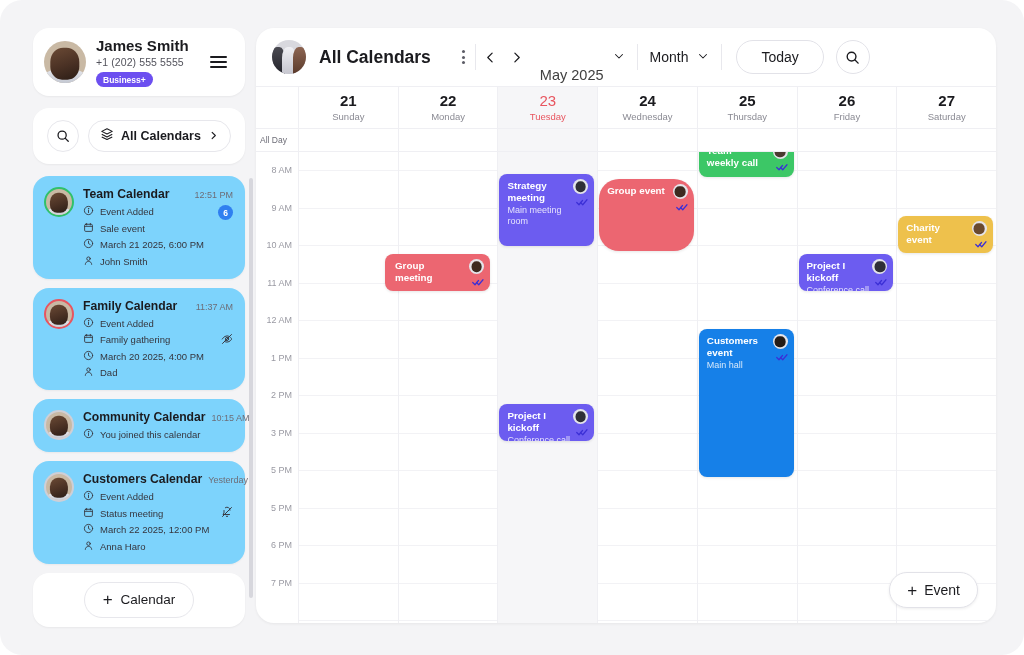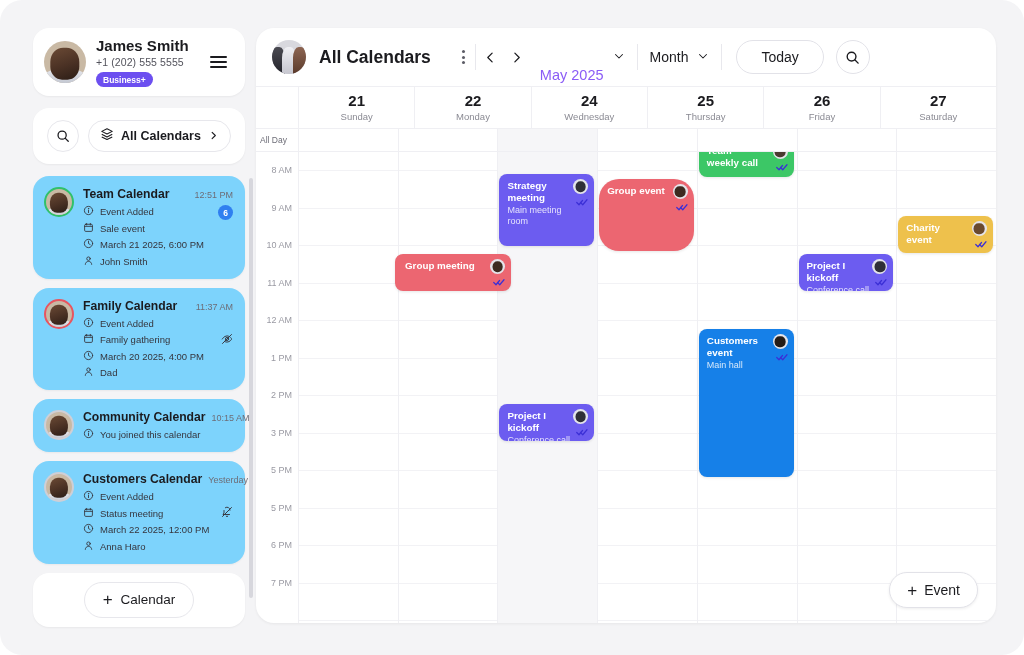--- a/index.html
+++ b/index.html
@@ -133,21 +133,21 @@
   .hdr-av .s2 { left:29%;  background: linear-gradient(180deg,#f0f0f4,#c6c6cf); }
   .hdr-av .s3 { left:62%;  background: linear-gradient(180deg,#8d6552,#5a3a2b); }
   .hdr-title { font-size: 17.5px; font-weight: 600; color:#1b1b1f; margin-left: 13px; }
   .kebab { margin-left: 23px; display:flex; flex-direction:column; gap:2.5px; cursor:pointer; padding: 6px 8px; }
   .kebab i { width: 3px; height: 3px; border-radius:50%; background:#5c5c66; display:block; }
   .vdiv { width: 1px; height: 26px; background:#e8e8ed; margin: 0 2px; }
   .nav-btn { width: 26px; height: 28px; display:flex; align-items:center; justify-content:center; cursor:pointer; }
   .month-sel, .view-sel {
     display:flex; align-items:center; gap: 9px; cursor:pointer; padding: 0 10px; height: 30px;
   }
-  .month-sel .t { font-size: 14.5px; color:#8b5cf6;margin-top:36px; }
+  .month-sel .t { font-size: 14.5px; color:#404040;margin-top:36px; }
   .view-sel .t { font-size: 14px; color:#1b1b1f; }
   .today-btn {
     margin-left: 12px; border:1px solid #e2e2e8; border-radius: 18px;
     height: 34px; padding: 0 24px; display:flex; align-items:center;
     font-size: 14px; color:#1b1b1f; cursor:pointer; background:#fff;
   }
   .search-btn {
     margin-left: 12px; width: 34px; height: 34px; border-radius:50%;
     border:1px solid #e2e2e8; display:flex; align-items:center; justify-content:center; cursor:pointer;
   }
@@ -500,20 +500,24 @@
 
     <div class="days-row" id="days-row">
       <div class="gutter"></div>
     <div class="day-col-h">
           <span class="day-num">21</span>
           <span class="day-name">Sunday</span>
         </div>
         <div class="day-col-h">
           <span class="day-num">22</span>
           <span class="day-name">Monday</span>
+        </div>
+        <div class="day-col-h today">
+          <span class="day-num">23</span>
+          <span class="day-name">Tuesday</span>
         </div>
         <div class="day-col-h">
           <span class="day-num">24</span>
           <span class="day-name">Wednesday</span>
         </div>
         <div class="day-col-h">
           <span class="day-num">25</span>
           <span class="day-name">Thursday</span>
         </div>
         <div class="day-col-h">
@@ -569,21 +573,21 @@
           </div>
       <div class="gcol"></div>
           <div class="gcol"></div>
           <div class="gcol today"></div>
           <div class="gcol"></div>
           <div class="gcol"></div>
           <div class="gcol"></div>
           <div class="gcol"></div>
         </div>
       <div class="events-layer" id="events-layer">
-          <div class="event" style="background: rgb(236, 102, 113); left: 139px; width: 116px; top: 102px; height: 37px; padding-left: 10px;">
+          <div class="event" style="background: rgb(236, 102, 113); left: 129px; width: 105px; top: 102px; height: 37px; padding-left: 10px;">
             <div class="ev-title">Group meeting</div>
             <div class="ev-av">
               <span class="f" style="background:#3d2a20"></span>
             </div>
             <span class="ev-check"><svg width="12" height="12" viewBox="0 0 24 24" fill="none" stroke="#3b2fd6" stroke-width="2.4" stroke-linecap="round" stroke-linejoin="round">
                 <polyline points="1.5 13 6 17.5 13 9"></polyline>
                 <polyline points="9 13 13.5 17.5 22 7.5"></polyline>
               </svg></span>
           </div>
           <div class="event" style="background: rgb(108, 92, 240); left: 243.429px; width: 94.7143px; top: 22px; height: 72px;">

